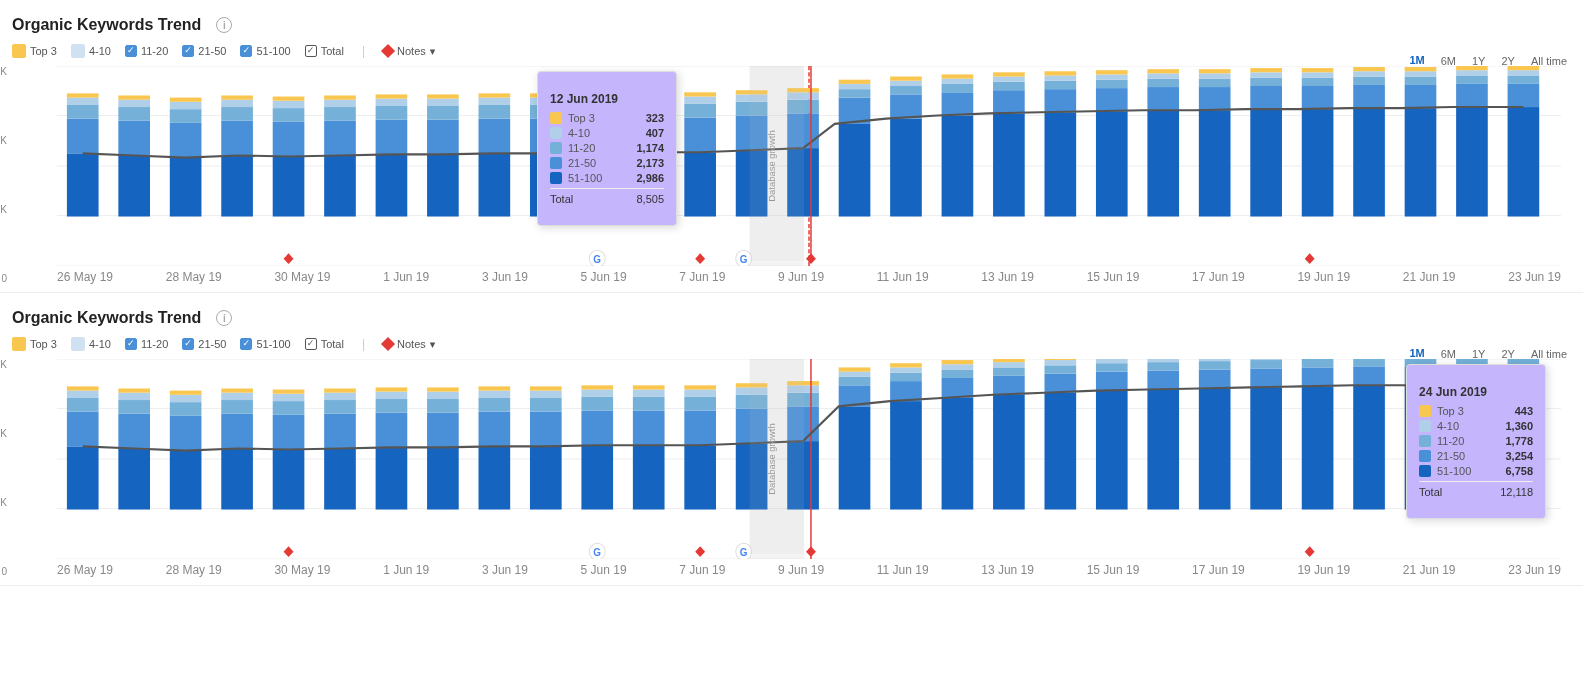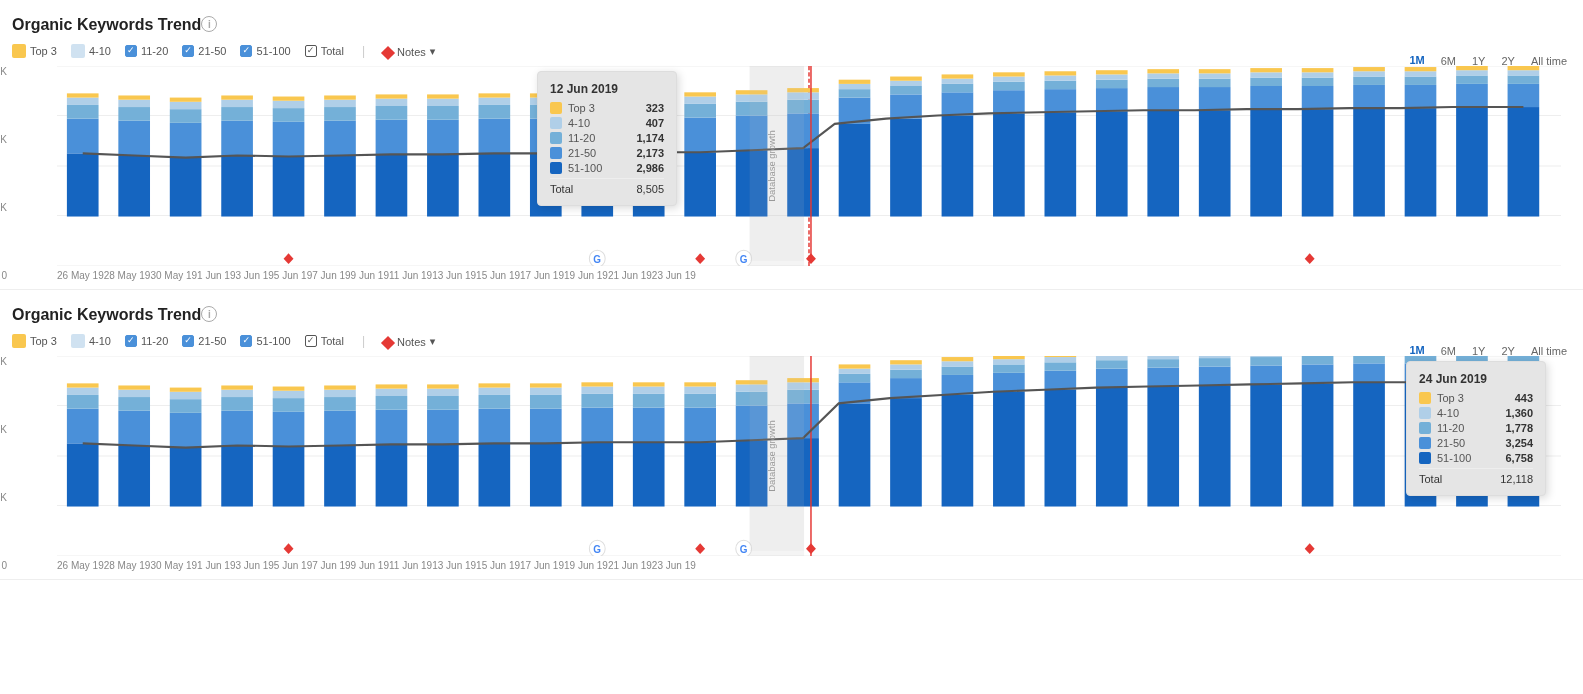--- a/index.html
+++ b/index.html
@@ -10,21 +10,22 @@
       border-bottom: 1px solid #eee;
       position: relative;
     }
     
     .chart-title {
       font-size: 16px;
       font-weight: bold;
       color: #222;
       margin-bottom: 10px;
       display: flex;
-      gap: 0;
+      align-items: center;
+      gap: 15px;
     }
     
     .info-icon {
       width: 16px;
       height: 16px;
       border-radius: 50%;
       border: 1.5px solid #aaa;
       display: inline-flex;
       align-items: center;
       justify-content: center;
@@ -96,21 +97,21 @@
       left: 1px;
     }
     
     .legend-separator {
       color: #ccc;
       margin: 0 4px;
     }
     
     .notes-btn {
       display: flex;
-      align-items: flex-end;
+      align-items: center;
       gap: 4px;
       cursor: pointer;
       color: #555;
       font-size: 11px;
     }
     
     .note-diamond {
       width: 10px;
       height: 10px;
       background: #e53935;
@@ -161,33 +162,34 @@
       flex-direction: column;
       justify-content: space-between;
       font-size: 10px;
       color: #888;
       text-align: right;
       width: 40px;
     }
     
     .x-axis-labels {
       display: flex;
+      justify-content: space-between;
       margin-left: 45px;
       margin-right: 10px;
-      font-size: 10px;
+      font-size: 12px;
       color: #888;
       margin-top: 4px;
     }
     
     .tooltip-box {
       position: absolute;
-      background: #e5e5e5;
+      background: #c4b5fd;
       border: 1px solid #ddd;
       border-radius: 4px;
-      padding: 10px 12px;
+      padding: 20px 12px;
       box-shadow: 2px 2px 8px rgba(0,0,0,0.15);
       font-size: 11px;
       z-index: 10;
       min-width: 140px;
     }
     
     .tooltip-title {
       font-weight: bold;
       margin-bottom: 6px;
       font-size: 12px;

